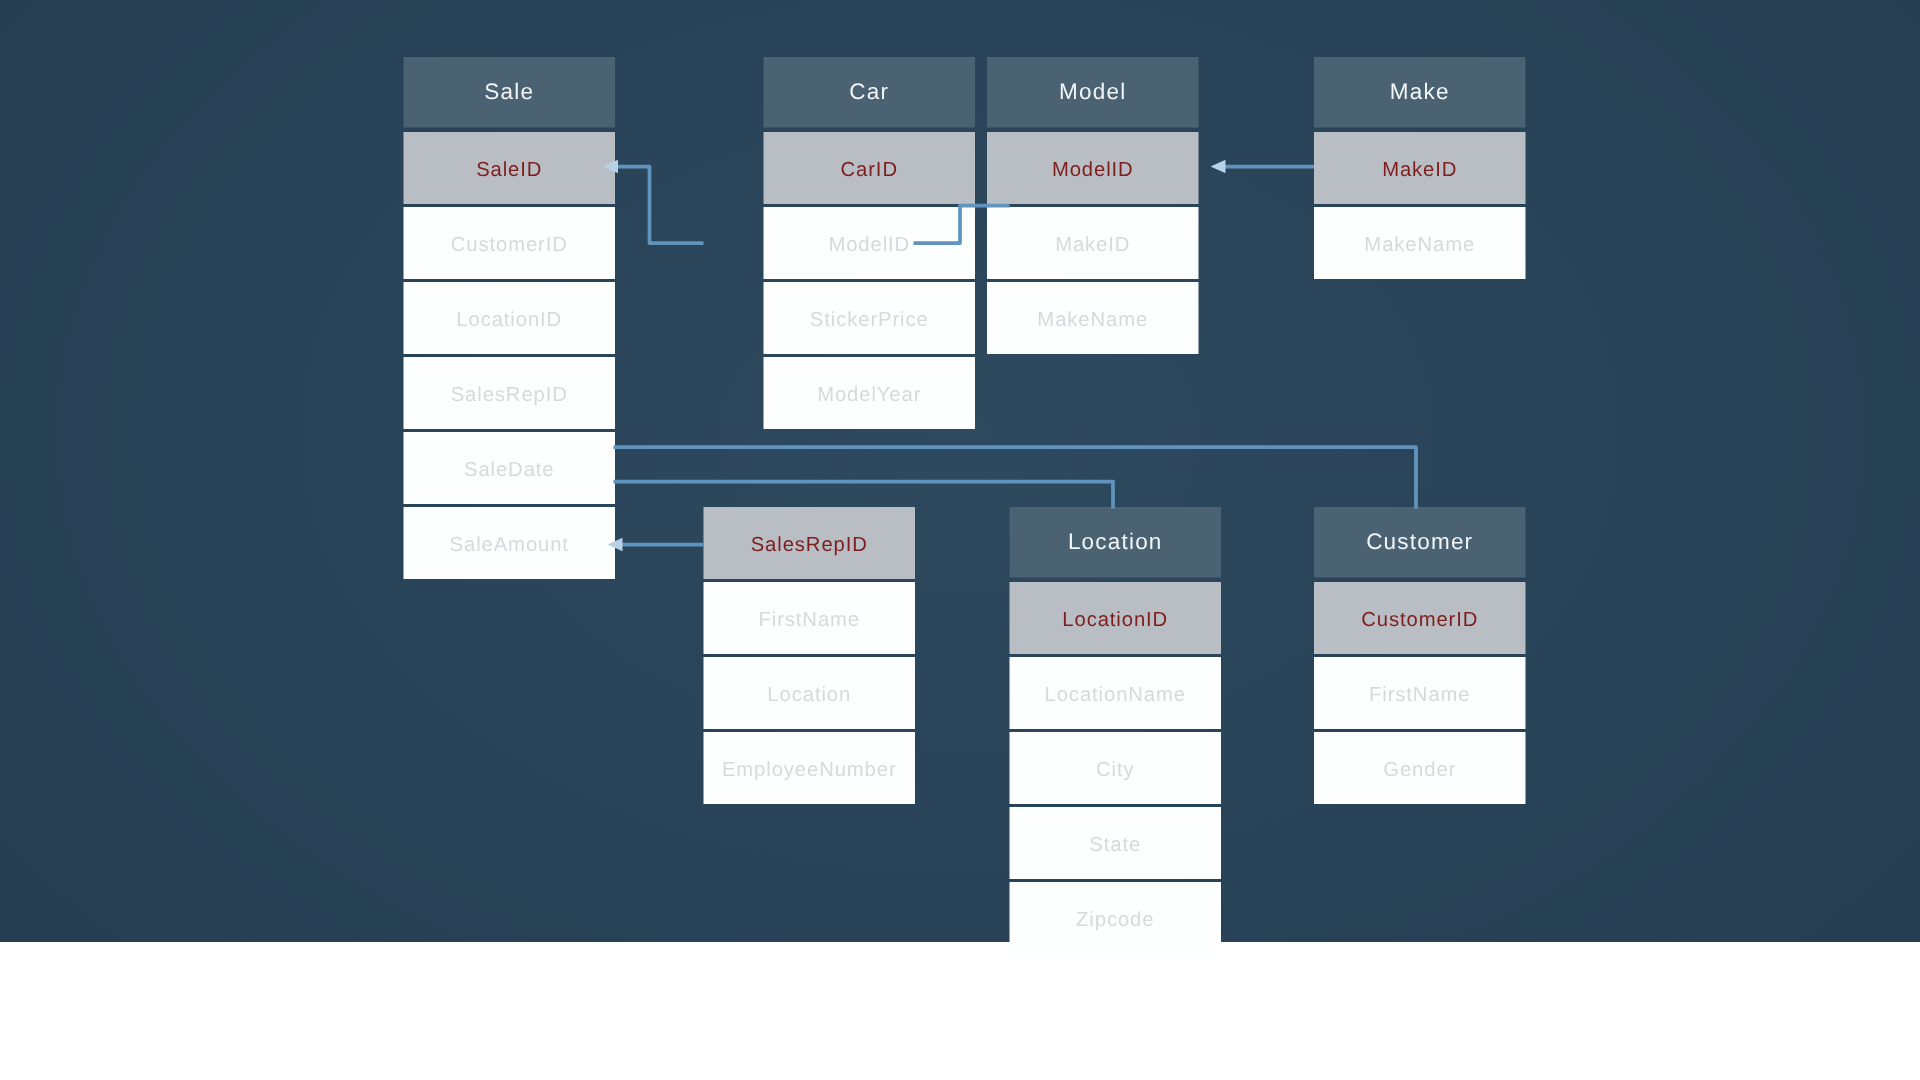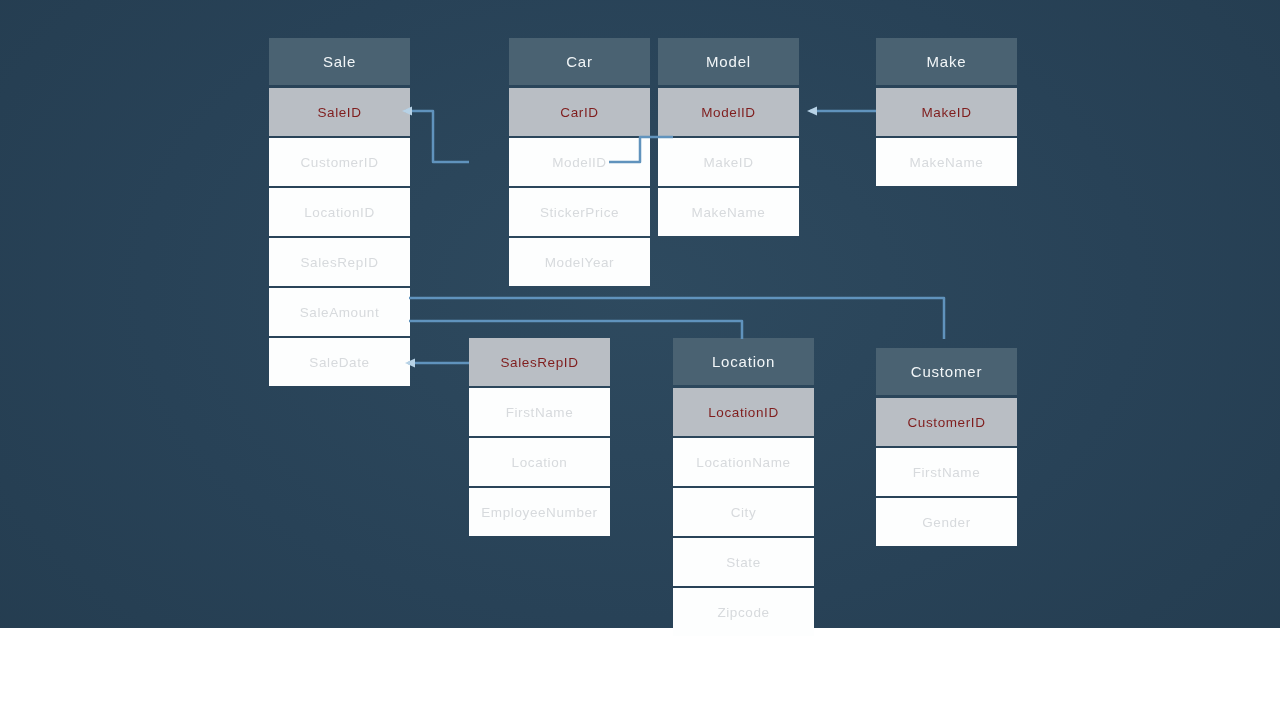--- a/index.html
+++ b/index.html
@@ -62,22 +62,22 @@
 <body>
 
 <div class="canvas">
 
   <div class="db-table" style="left:269px; top:38px;">
     <div class="thead">Sale</div>
     <div class="trow key">SaleID</div>
     <div class="trow">CustomerID</div>
     <div class="trow">LocationID</div>
     <div class="trow">SalesRepID</div>
+    <div class="trow">SaleDate</div>
     <div class="trow">SaleAmount</div>
-    <div class="trow">SaleDate</div>
   </div>
 
   <div class="db-table" style="left:469px; top:38px;padding-left:40px;">
     <div class="thead">Car</div>
     <div class="trow key">CarID</div>
     <div class="trow">ModelID</div>
     <div class="trow">StickerPrice</div>
     <div class="trow">ModelYear</div>
   </div>
 
@@ -103,21 +103,21 @@
 
   <div class="db-table" style="left:673px; top:338px;">
     <div class="thead">Location</div>
     <div class="trow key">LocationID</div>
     <div class="trow">LocationName</div>
     <div class="trow">City</div>
     <div class="trow">State</div>
     <div class="trow">Zipcode</div>
   </div>
 
-  <div class="db-table" style="left:876px; top:338px;margin-top:10px;">
+  <div class="db-table" style="left:876px; top:338px;">
     <div class="thead">Customer</div>
     <div class="trow key">CustomerID</div>
     <div class="trow">FirstName</div>
     <div class="trow">Gender</div>
   </div>
 
   <svg class="connector-layer" viewBox="0 0 1280 720">
     <g fill="none" stroke="#6093bd" stroke-width="2.5" stroke-linejoin="round">
       <polyline points="405,111 433,111 433,162 469,162"></polyline>
       <polyline points="609,162 640,162 640,137 673,137"></polyline>

